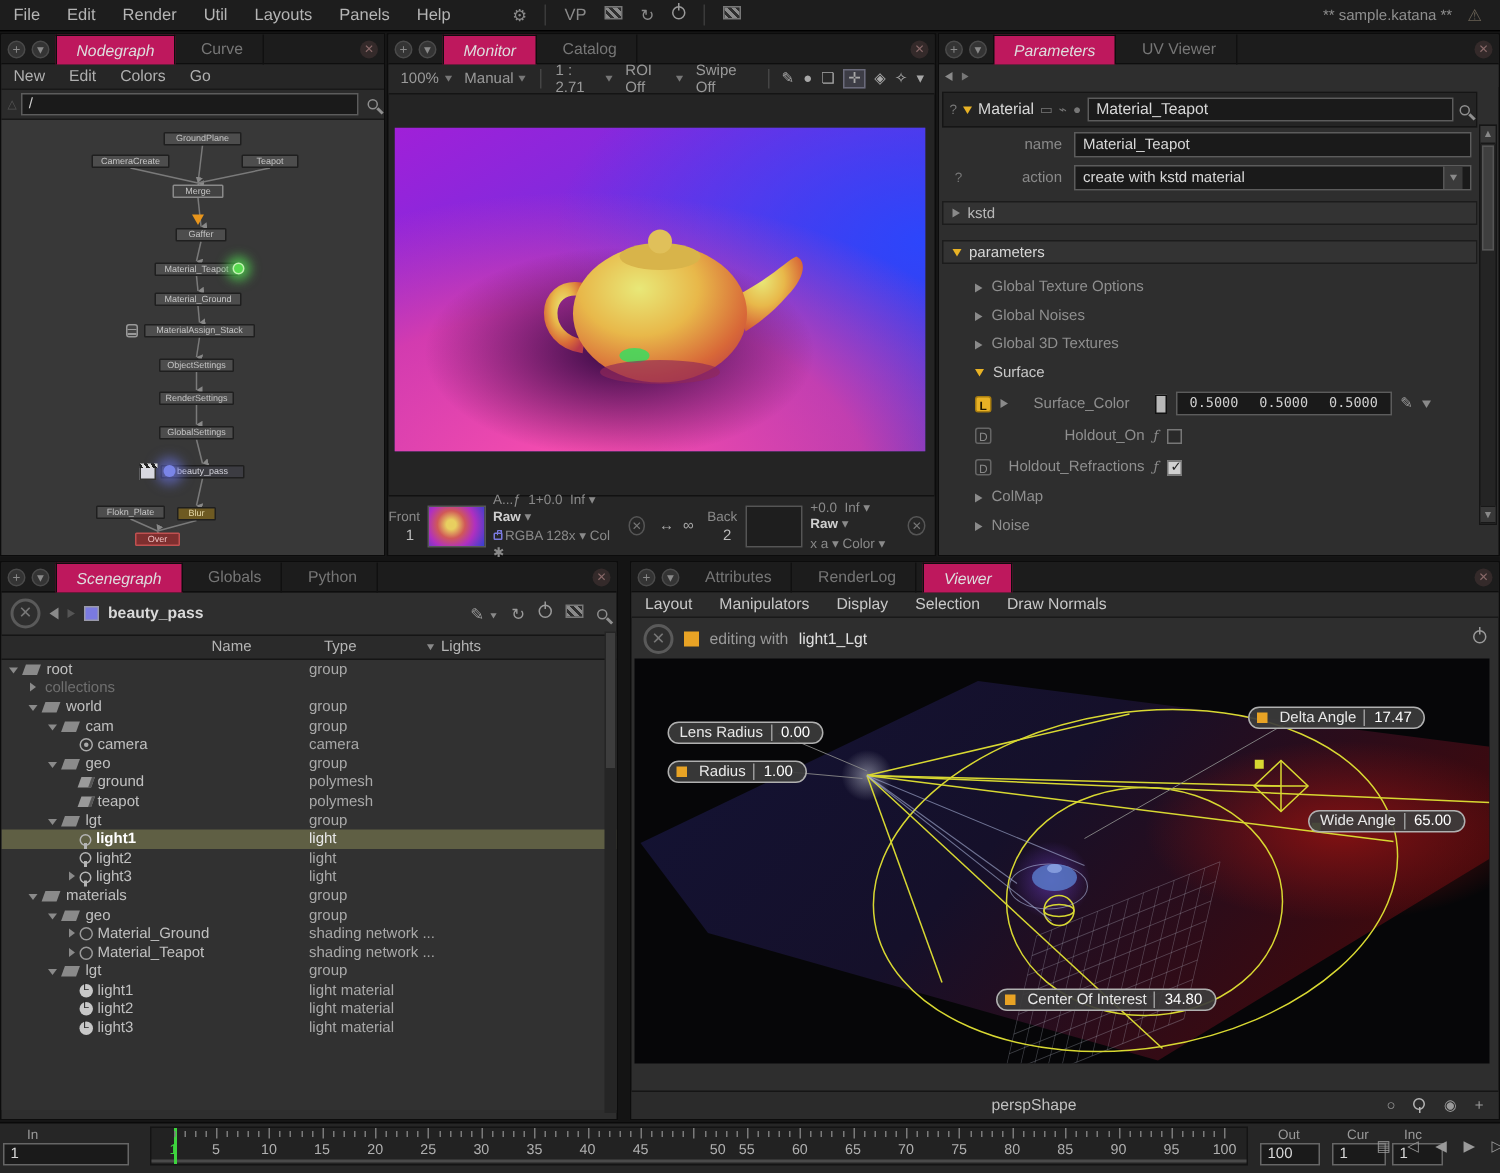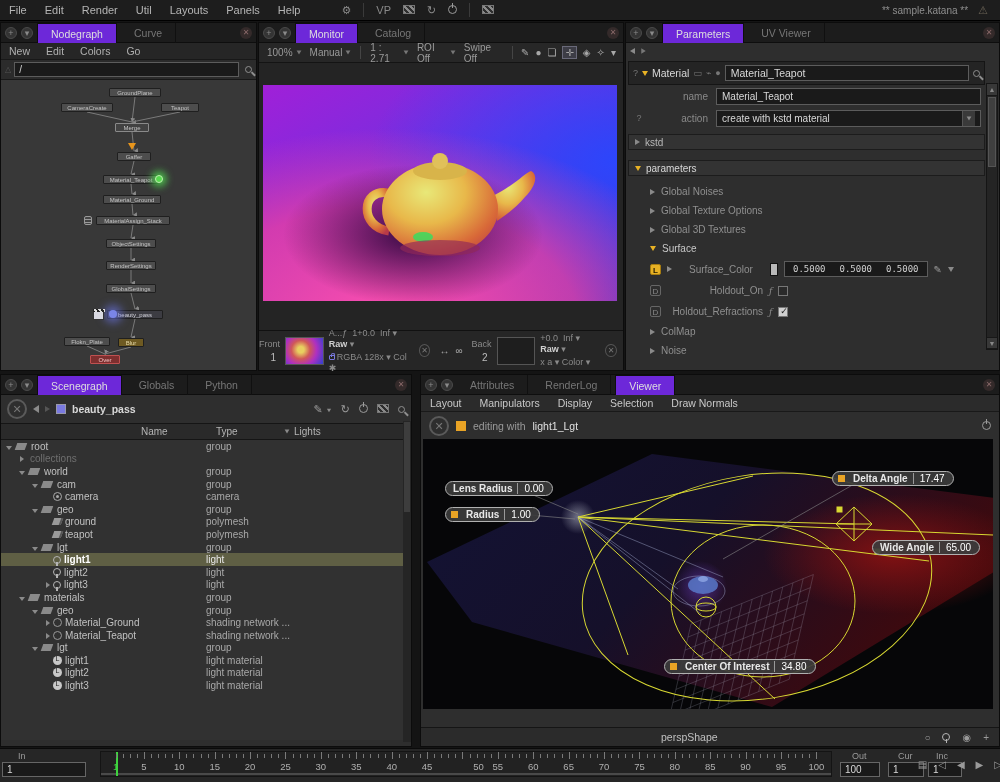--- a/index.html
+++ b/index.html
@@ -16,21 +16,21 @@
   .mtitle { margin-left:auto; color:#8f8f8f; font-size:10px; padding-right:10px; }
   .warn { color:#6a6255; font-size:11px; padding-right:12px; }
 
   
   .panel { position:absolute; background:#2e2e2e; border:1px solid #0c0c0c; }
   .tabbar { height:20px; background:#1c1c1c; display:flex; align-items:center; border-bottom:1px solid #0e0e0e; }
   .cbtn { width:12px; height:12px; border-radius:50%; background:#343434; border:1px solid #4a4a4a;
     color:#8a8a8a; font-size:9px; line-height:10px; text-align:center; margin-left:4px; }
   .tab { padding:0 13px; height:20px; line-height:20px; font-size:10.5px; color:#767676;
     border-right:1px solid #101010; margin-left:4px; }
-  .tab.active { background:#6d28d9; color:#dedede; border:1px solid #0e0e0e; border-bottom:none; }
+  .tab.active { background:#be185d; color:#dedede; border:1px solid #0e0e0e; border-bottom:none;font-style:italic; }
   .xbtn { margin-left:auto; margin-right:4px; width:12px; height:12px; border-radius:50%;
     background:#342a2a; color:#8a6a6a; font-size:8px; line-height:12px; text-align:center; }
 
   
   .tri-r { display:inline-block; width:0; height:0; border-top:3.5px solid transparent;
     border-bottom:3.5px solid transparent; border-left:5px solid #8a8a8a; }
   .tri-d { display:inline-block; width:0; height:0; border-left:3.5px solid transparent;
     border-right:3.5px solid transparent; border-top:5px solid #8a8a8a; }
   .tri-d.yel { border-top-color:#e8b225; }
   .mag { display:inline-block; width:7px; height:7px; border:1.5px solid #8f8f8f; border-radius:50%; position:relative; }
@@ -153,21 +153,21 @@
   
   #viewer { left:420px; top:374px; width:580px; height:373px; }
   .vmenu { height:17px; display:flex; align-items:center; color:#c8c8c8; font-size:10.5px; background:#2b2b2b; border-bottom:1px solid #191919; }
   .vmenu span { padding:0 9px; }
   .vstatus { height:28px; display:flex; align-items:center; gap:7px; padding:0 8px; color:#9a9a9a; font-size:10.5px; }
   .orangesq { width:10px; height:10px; background:#e8a325; }
   .vport { position:absolute; left:2px; top:64px; width:570px; height:270px; background:#060608; overflow:hidden; }
   .vlabel { position:absolute; display:flex; align-items:center; height:15px; background:rgba(60,60,60,.92);
     border:1px solid #b0b0b0; border-radius:8px; color:#e8e8e8; font-size:10px; padding:0 2px; white-space:nowrap; }
   .vlabel .sw { width:7px; height:7px; background:#e8a325; margin:0 3px; }
-  .vlabel .lname { padding:0 5px;font-weight:bold; }
+  .vlabel .lname { padding:0 5px; }
   .vlabel .lval { border-left:1px solid #999; padding:0 6px; color:#fff; }
   .vbottom { position:absolute; left:0; bottom:0; width:100%; height:19px; background:#2b2b2b; border-top:1px solid #151515;
     display:flex; align-items:center; color:#c0c0c0; font-size:10.5px; }
   .vbottom .shapename { margin-left:240px; }
   .vbottom .vbicons { margin-left:auto; display:flex; gap:12px; padding-right:10px; color:#9a9a9a; font-size:10px; }
 
   
   #timeline { position:absolute; left:0; top:748px; width:1000px; height:34px; background:#262626; border-top:1px solid #0a0a0a; }
   .tl-lab { position:absolute; color:#9a9a9a; font-size:9px; }
   .tl-field { position:absolute; height:15px; background:#1a1a1a; border:1px solid #666; color:#d8d8d8;
@@ -421,25 +421,25 @@
         <span class="tri-r"></span>
         <span>kstd</span>
       </div>
       <div class="pgroup" style="margin-top:10px">
         <span class="tri-d yel"></span>
         <span style="color:#d8d8d8">parameters</span>
       </div>
       <div style="padding-left:22px; padding-top:6px">
         <div class="pitem">
             <span class="tri-r"></span>
-            <span>Global Noises</span>
+            <span>Global Texture Options</span>
           </div>
         <div class="pitem">
             <span class="tri-r"></span>
-            <span>Global Texture Options</span>
+            <span>Global Noises</span>
           </div>
         <div class="pitem">
             <span class="tri-r"></span>
             <span>Global 3D Textures</span>
           </div>
         <div class="pitem">
             <span class="tri-d yel"></span>
             <span style="color:#c8c8c8">Surface</span>
           </div>
         <div class="pitem" style="height:22px">

